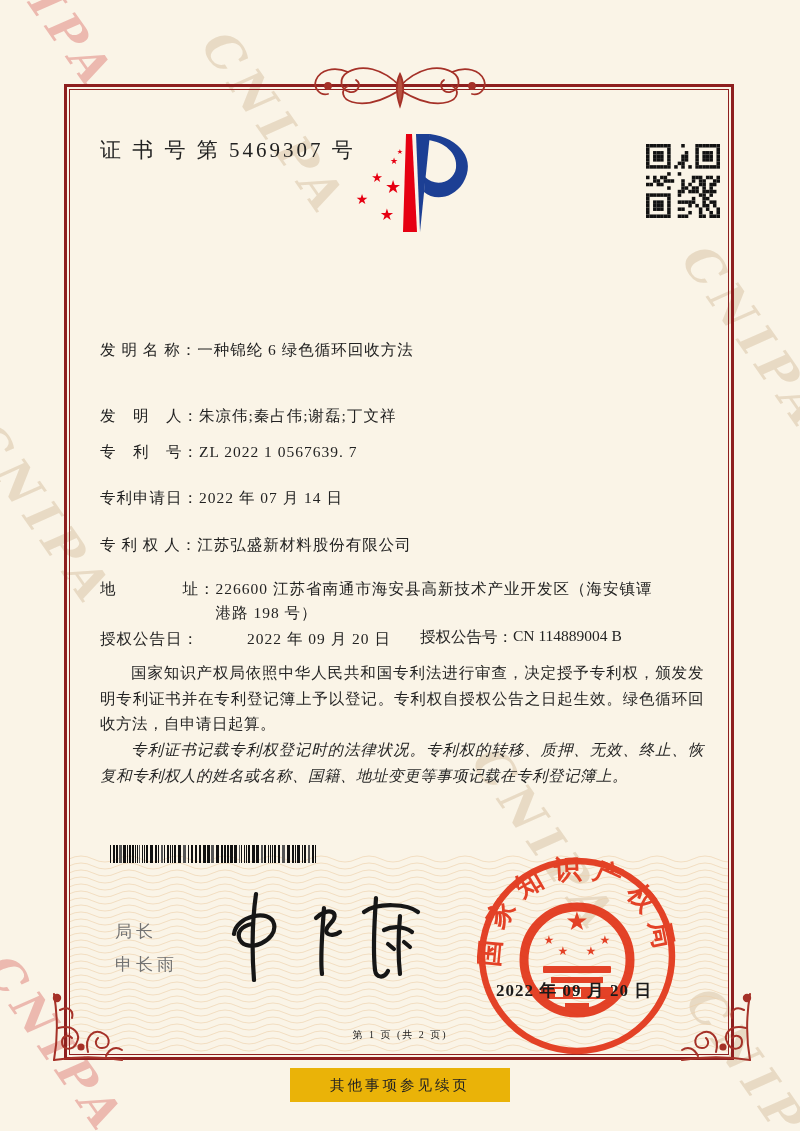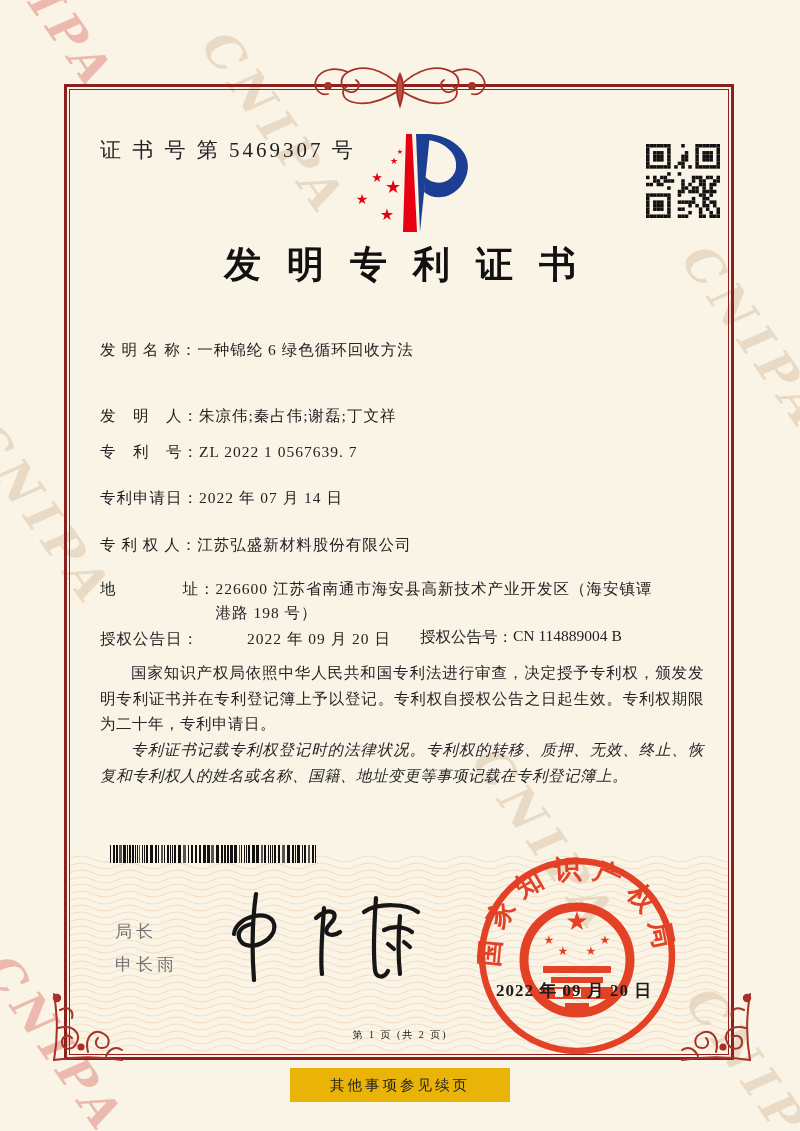--- a/index.html
+++ b/index.html
@@ -362,21 +362,20 @@
       <rect x="36" y="80" width="4" height="4" fill="#111"></rect>
       <rect x="40" y="80" width="4" height="4" fill="#111"></rect>
       <rect x="44" y="80" width="4" height="4" fill="#111"></rect>
       <rect x="60" y="80" width="4" height="4" fill="#111"></rect>
       <rect x="64" y="80" width="4" height="4" fill="#111"></rect>
       <rect x="72" y="80" width="4" height="4" fill="#111"></rect>
       <rect x="76" y="80" width="4" height="4" fill="#111"></rect>
       <rect x="80" y="80" width="4" height="4" fill="#111"></rect>
     </svg>
 
-  <div class="title">发明专利证书</div>
 
   <div class="row" style="top:338px;">
     <span class="lab">发 明 名 称：</span>
     <span class="val">一种锦纶 6 绿色循环回收方法</span>
   </div>
   <div class="row" style="top:404px;justify-content:flex-end;">
     <span class="lab">发　明　人：</span>
     <span class="val">朱凉伟;秦占伟;谢磊;丁文祥</span>
   </div>
   <div class="row" style="top:440px;">
@@ -397,21 +396,21 @@
   </div>
   <div class="row" style="top:627px;gap:48px;">
     <span class="lab">授权公告日：</span>
     <span class="val">2022 年 09 月 20 日</span>
   </div>
   <div class="grant2">
     <span class="lab">授权公告号：</span>
     <span class="val">CN 114889004 B</span>
   </div>
 
-  <div class="para" style="top:660px;">国家知识产权局依照中华人民共和国专利法进行审查，决定授予专利权，颁发发明专利证书并在专利登记簿上予以登记。专利权自授权公告之日起生效。专利权期限为二十年，专利申请日。</div>
+  <div class="para" style="top:660px;">国家知识产权局依照中华人民共和国专利法进行审查，决定授予专利权，颁发发明专利证书并在专利登记簿上予以登记。专利权自授权公告之日起生效。绿色循环回收方法，自申请日起算。</div>
   <div class="para" style="top:737px;font-style:italic;">专利证书记载专利权登记时的法律状况。专利权的转移、质押、无效、终止、恢复和专利权人的姓名或名称、国籍、地址变更等事项记载在专利登记簿上。</div>
 
   <svg class="barcode" id="barcode-svg" width="212" height="18">
       <rect x="0" y="0" width="1" height="18" fill="#111"></rect>
       <rect x="3" y="0" width="2" height="18" fill="#111"></rect>
       <rect x="6" y="0" width="2" height="18" fill="#111"></rect>
       <rect x="9" y="0" width="3" height="18" fill="#555"></rect>
       <rect x="13" y="0" width="3" height="18" fill="#111"></rect>
       <rect x="17" y="0" width="1" height="18" fill="#111"></rect>
       <rect x="19" y="0" width="2" height="18" fill="#111"></rect>

